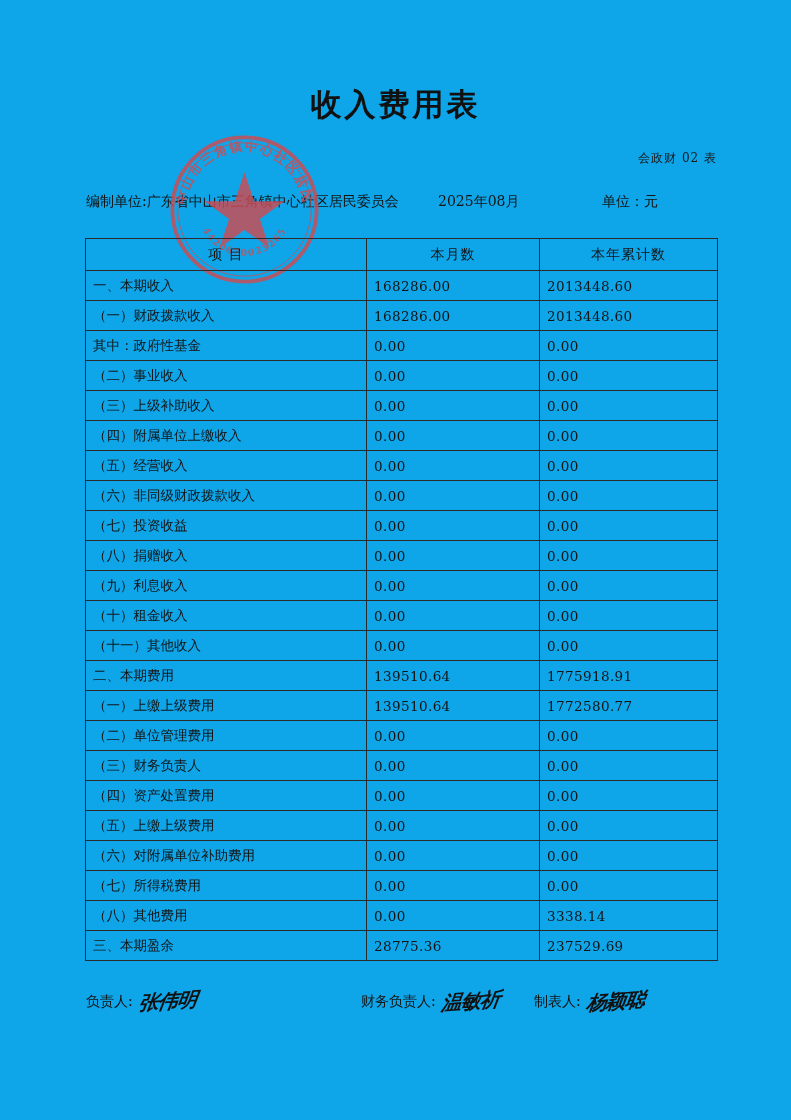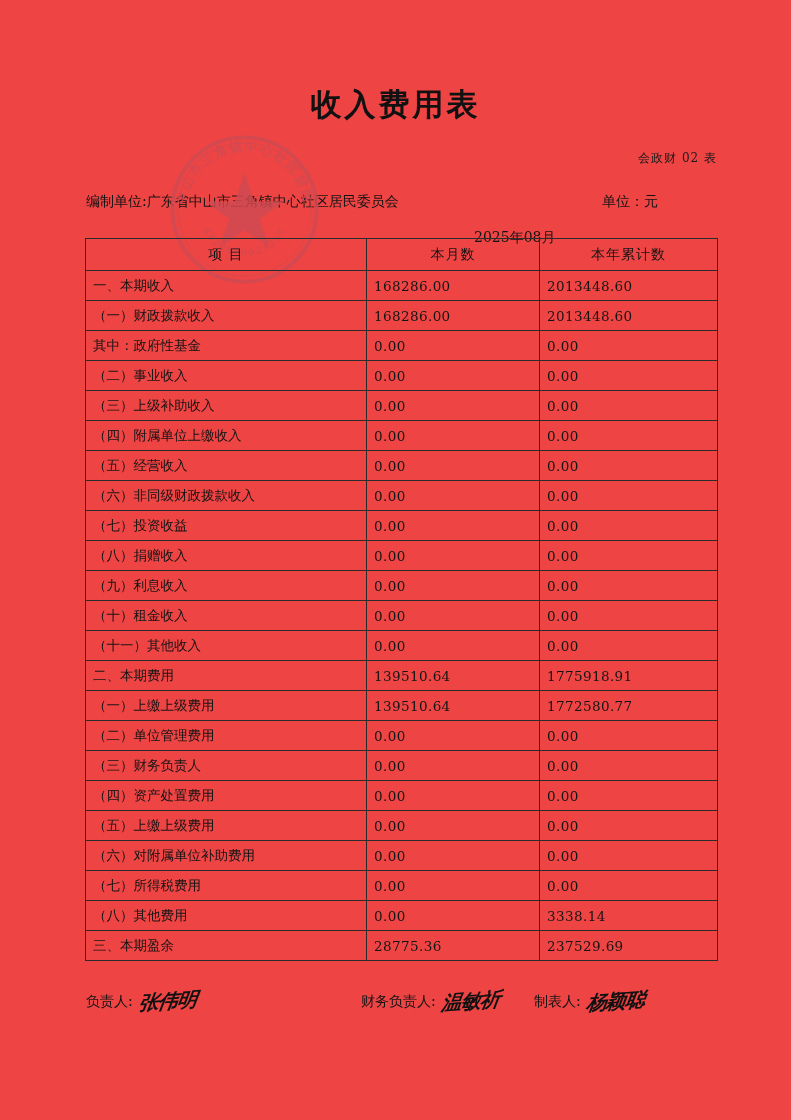--- a/index.html
+++ b/index.html
@@ -13,21 +13,21 @@
     height: 1120px;
     position: relative;
     font-family: "DejaVu Sans", "Liberation Sans", sans-serif;
     color: #1a1a1a;
     overflow: hidden;
   }
 
   .page {
     position: absolute;
     inset: 0;
-    background: #ef4444;
+    background: #0ea5e9;
   }
 
   
   .doc-title {
     position: absolute;
     top: 84px;
     left: 0;
     width: 791px;
     text-align: center;
     font-size: 31px;
@@ -54,21 +54,21 @@
     top: 193px;
     left: 86px;
     width: 632px;
     height: 20px;
     font-size: 14px;
     font-family: "DejaVu Serif", "Liberation Serif", serif;
     color: #141414;
     white-space: nowrap;
   }
   .meta-unit   { position: absolute; left: 0px;   top: 0; }
-  .meta-period { position: absolute; left: 388px; top: 0; margin-top: 36px; }
+  .meta-period { position: absolute; left: 352px; top: 0; }
   .meta-money  { position: absolute; left: 516px; top: 0; }
 
   
   .tbl-wrap {
     position: absolute;
     left: 85px;
     top: 238px;
     width: 632px;
   }
   table.sheet {

